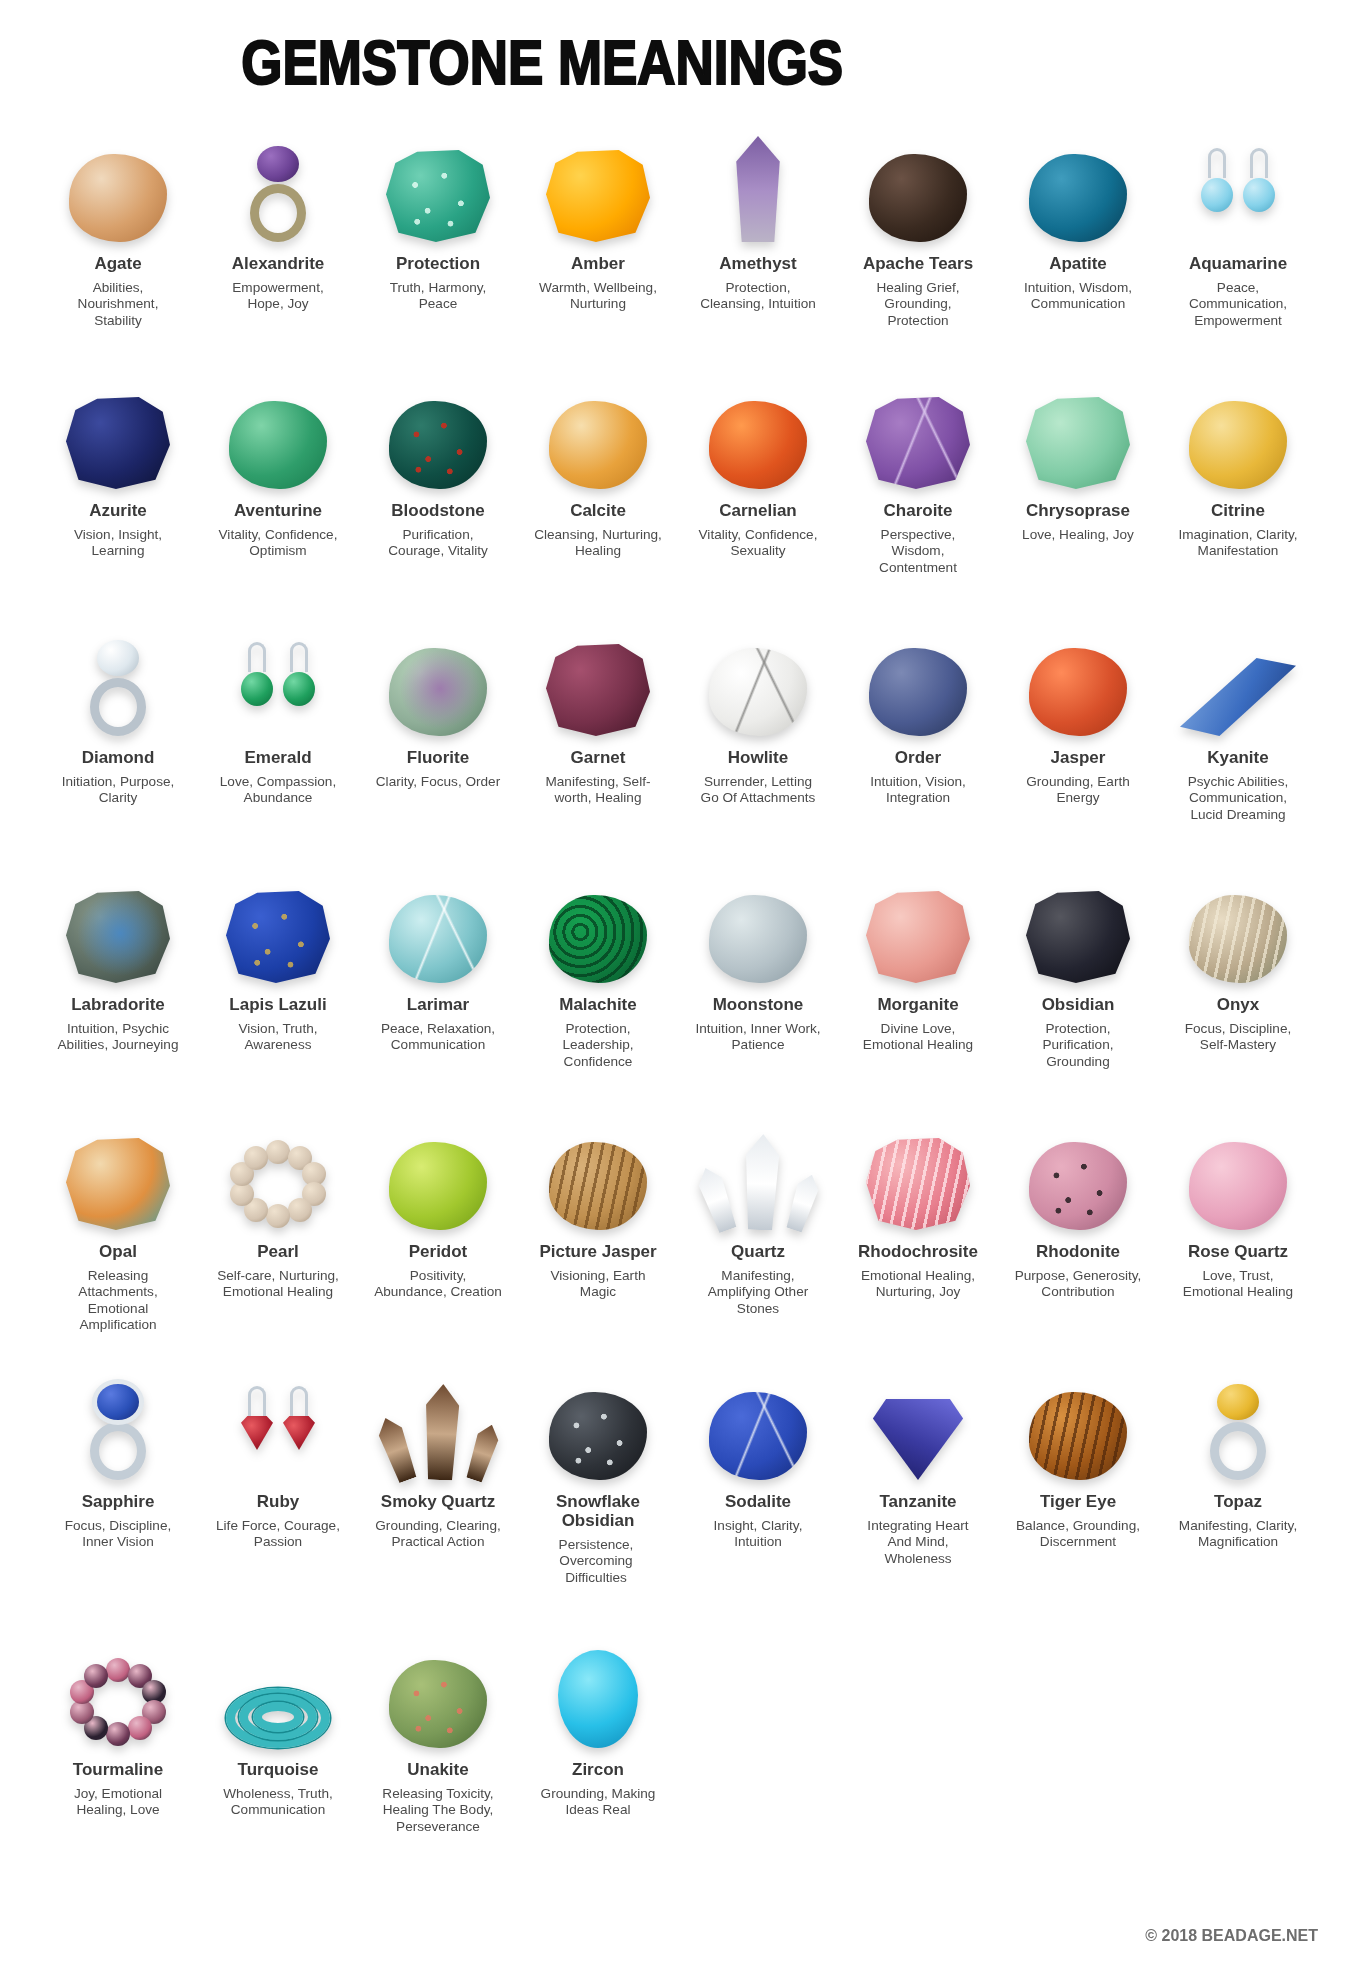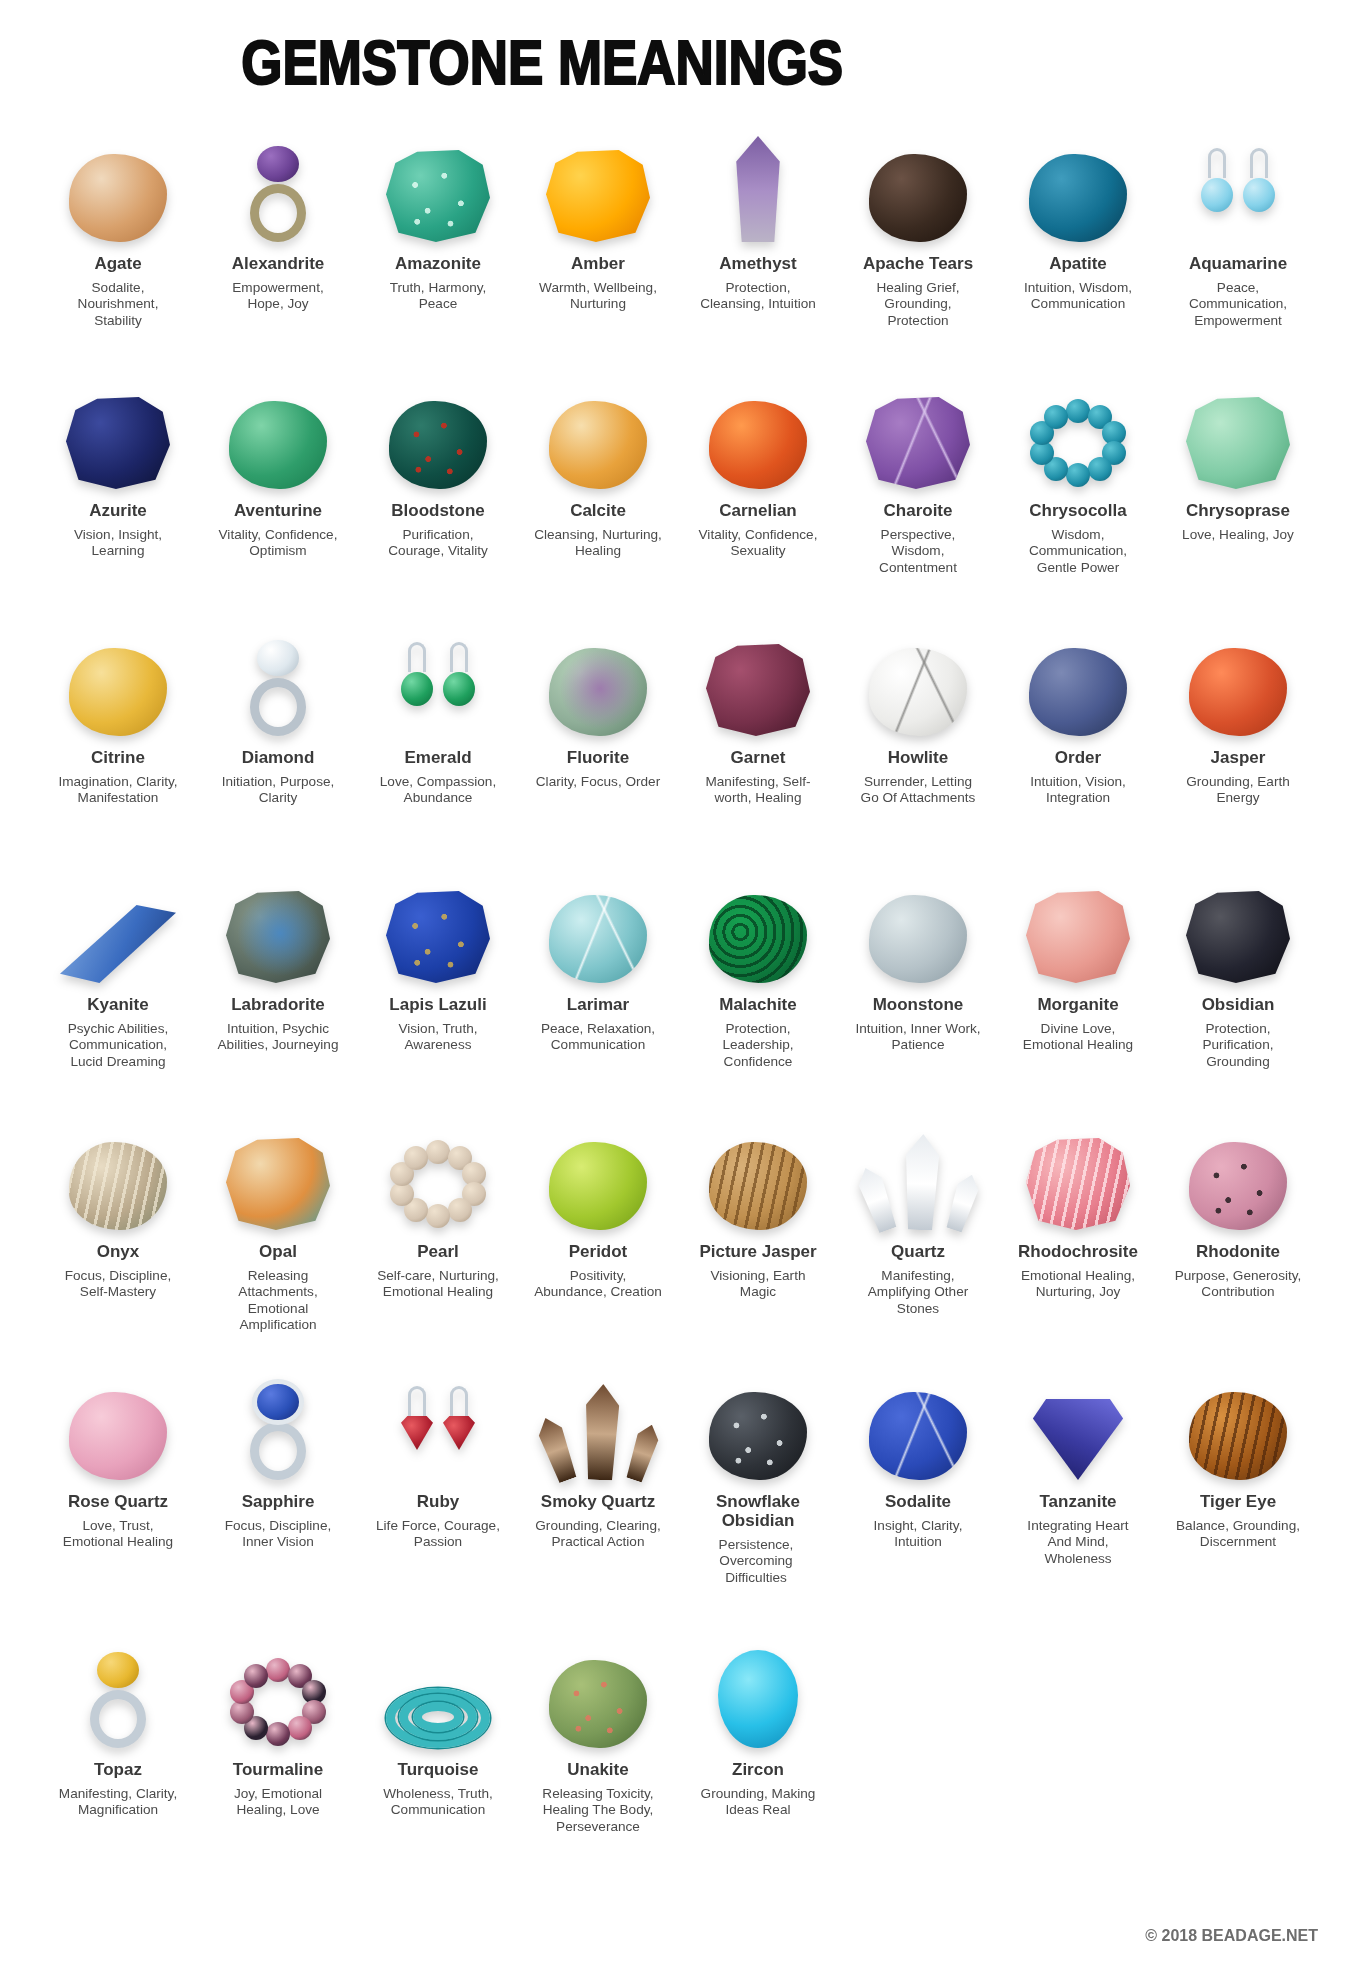--- a/index.html
+++ b/index.html
@@ -36,21 +36,21 @@
   <h1>GEMSTONE MEANINGS</h1>
 </header>
 
 <main class="grid">
   <figure class="cell">
     <div class="stone-wrap">
         <div style="width: 98px; height: 88px; border-radius: 46% 54% 48% 52% / 52% 46% 56% 44%; background: radial-gradient(circle at 33% 28%, rgb(240, 217, 189) 0%, rgb(216, 160, 107) 55%, rgb(181, 118, 63) 100%);"></div>
       </div>
     <figcaption>
       <h3 class="gname">Agate</h3>
-      <p class="gmeaning">Sodalite, Nourishment, Stability</p>
+      <p class="gmeaning">Abilities, Nourishment, Stability</p>
     </figcaption>
   </figure>
 
   <figure class="cell">
     <div class="stone-wrap">
         <div style="width: 94px; height: 102px; position: relative;">
           <div style="position: absolute; bottom: 0px; left: 50%; transform: translateX(-50%); width: 56px; height: 58px; border: 9px solid rgb(167, 155, 114); border-radius: 50%;"></div>
           <div style="position: absolute; top: 6px; left: 50%; transform: translateX(-50%); width: 42px; height: 36px; border-radius: 50%; background: radial-gradient(circle at 33% 28%, rgb(155, 111, 192) 0%, rgb(109, 67, 150) 55%, rgb(63, 35, 96) 100%);"></div>
         </div>
       </div>
@@ -58,21 +58,21 @@
       <h3 class="gname">Alexandrite</h3>
       <p class="gmeaning">Empowerment, Hope, Joy</p>
     </figcaption>
   </figure>
 
   <figure class="cell">
     <div class="stone-wrap">
         <div style="width: 104px; height: 92px; clip-path: polygon(30% 2%, 70% 0%, 93% 16%, 100% 52%, 86% 90%, 48% 100%, 12% 90%, 0% 48%, 9% 14%); background: radial-gradient(3.2px at 28% 38%, rgba(232, 255, 246, 0.8) 0px, rgba(232, 255, 246, 0.8) 2.6px, transparent 3.2px), radial-gradient(3.2px at 56% 28%, rgba(232, 255, 246, 0.8) 0px, rgba(232, 255, 246, 0.8) 2.6px, transparent 3.2px), radial-gradient(3.2px at 72% 58%, rgba(232, 255, 246, 0.8) 0px, rgba(232, 255, 246, 0.8) 2.6px, transparent 3.2px), radial-gradient(3.2px at 40% 66%, rgba(232, 255, 246, 0.8) 0px, rgba(232, 255, 246, 0.8) 2.6px, transparent 3.2px), radial-gradient(3.2px at 62% 80%, rgba(232, 255, 246, 0.8) 0px, rgba(232, 255, 246, 0.8) 2.6px, transparent 3.2px), radial-gradient(3.2px at 30% 78%, rgba(232, 255, 246, 0.8) 0px, rgba(232, 255, 246, 0.8) 2.6px, transparent 3.2px), radial-gradient(circle at 33% 28%, rgb(111, 208, 180) 0%, rgb(42, 163, 133) 55%, rgb(20, 122, 96) 100%);"></div>
       </div>
     <figcaption>
-      <h3 class="gname">Amazonite</h3>
+      <h3 class="gname">Protection</h3>
       <p class="gmeaning">Truth, Harmony, Peace</p>
     </figcaption>
   </figure>
 
   <figure class="cell">
     <div class="stone-wrap">
         <div style="width: 104px; height: 92px; clip-path: polygon(30% 2%, 70% 0%, 93% 16%, 100% 52%, 86% 90%, 48% 100%, 12% 90%, 0% 48%, 9% 14%); background: radial-gradient(circle at 33% 28%, rgb(255, 211, 77) 0%, rgb(255, 170, 0) 55%, rgb(224, 122, 0) 100%);"></div>
       </div>
     <figcaption>
       <h3 class="gname">Amber</h3>
@@ -178,40 +178,20 @@
   <figure class="cell">
     <div class="stone-wrap">
         <div style="width: 104px; height: 92px; clip-path: polygon(30% 2%, 70% 0%, 93% 16%, 100% 52%, 86% 90%, 48% 100%, 12% 90%, 0% 48%, 9% 14%); background: linear-gradient(112deg, transparent 44%, rgba(217, 196, 236, 0.867) 45.6%, transparent 47.4%), linear-gradient(64deg, transparent 63%, rgba(217, 196, 236, 0.867) 64.6%, transparent 66.4%), radial-gradient(circle at 33% 28%, rgb(167, 124, 196) 0%, rgb(126, 79, 165) 55%, rgb(78, 42, 112) 100%);"></div>
       </div>
     <figcaption>
       <h3 class="gname">Charoite</h3>
       <p class="gmeaning">Perspective, Wisdom, Contentment</p>
     </figcaption>
   </figure>
 
-  <figure class="cell">
-    <div class="stone-wrap">
-        <div style="width: 104px; height: 96px; position: relative;">
-          <div style="position: absolute; left: 40px; top: 6px; width: 24px; height: 24px; border-radius: 50%; background: radial-gradient(circle at 35% 30%, rgb(92, 196, 212) 0%, rgb(31, 143, 168) 60%, rgb(12, 90, 112) 100%);"></div>
-          <div style="position: absolute; left: 62.3358px; top: 12.1115px; width: 24px; height: 24px; border-radius: 50%; background: radial-gradient(circle at 35% 30%, rgb(92, 196, 212) 0%, rgb(31, 143, 168) 60%, rgb(12, 90, 112) 100%);"></div>
-          <div style="position: absolute; left: 76.1401px; top: 28.1115px; width: 24px; height: 24px; border-radius: 50%; background: radial-gradient(circle at 35% 30%, rgb(92, 196, 212) 0%, rgb(31, 143, 168) 60%, rgb(12, 90, 112) 100%);"></div>
-          <div style="position: absolute; left: 76.1401px; top: 47.8885px; width: 24px; height: 24px; border-radius: 50%; background: radial-gradient(circle at 35% 30%, rgb(92, 196, 212) 0%, rgb(31, 143, 168) 60%, rgb(12, 90, 112) 100%);"></div>
-          <div style="position: absolute; left: 62.3358px; top: 63.8885px; width: 24px; height: 24px; border-radius: 50%; background: radial-gradient(circle at 35% 30%, rgb(92, 196, 212) 0%, rgb(31, 143, 168) 60%, rgb(12, 90, 112) 100%);"></div>
-          <div style="position: absolute; left: 40px; top: 70px; width: 24px; height: 24px; border-radius: 50%; background: radial-gradient(circle at 35% 30%, rgb(92, 196, 212) 0%, rgb(31, 143, 168) 60%, rgb(12, 90, 112) 100%);"></div>
-          <div style="position: absolute; left: 17.6642px; top: 63.8885px; width: 24px; height: 24px; border-radius: 50%; background: radial-gradient(circle at 35% 30%, rgb(92, 196, 212) 0%, rgb(31, 143, 168) 60%, rgb(12, 90, 112) 100%);"></div>
-          <div style="position: absolute; left: 3.85985px; top: 47.8885px; width: 24px; height: 24px; border-radius: 50%; background: radial-gradient(circle at 35% 30%, rgb(92, 196, 212) 0%, rgb(31, 143, 168) 60%, rgb(12, 90, 112) 100%);"></div>
-          <div style="position: absolute; left: 3.85985px; top: 28.1115px; width: 24px; height: 24px; border-radius: 50%; background: radial-gradient(circle at 35% 30%, rgb(92, 196, 212) 0%, rgb(31, 143, 168) 60%, rgb(12, 90, 112) 100%);"></div>
-          <div style="position: absolute; left: 17.6642px; top: 12.1115px; width: 24px; height: 24px; border-radius: 50%; background: radial-gradient(circle at 35% 30%, rgb(92, 196, 212) 0%, rgb(31, 143, 168) 60%, rgb(12, 90, 112) 100%);"></div>
-        </div>
-      </div>
-    <figcaption>
-      <h3 class="gname">Chrysocolla</h3>
-      <p class="gmeaning">Wisdom, Communication, Gentle Power</p>
-    </figcaption>
-  </figure>
 
   <figure class="cell">
     <div class="stone-wrap">
         <div style="width: 104px; height: 92px; clip-path: polygon(30% 2%, 70% 0%, 93% 16%, 100% 52%, 86% 90%, 48% 100%, 12% 90%, 0% 48%, 9% 14%); background: radial-gradient(circle at 33% 28%, rgb(184, 232, 204) 0%, rgb(127, 203, 165) 55%, rgb(74, 163, 118) 100%);"></div>
       </div>
     <figcaption>
       <h3 class="gname">Chrysoprase</h3>
       <p class="gmeaning">Love, Healing, Joy</p>
     </figcaption>
   </figure>

